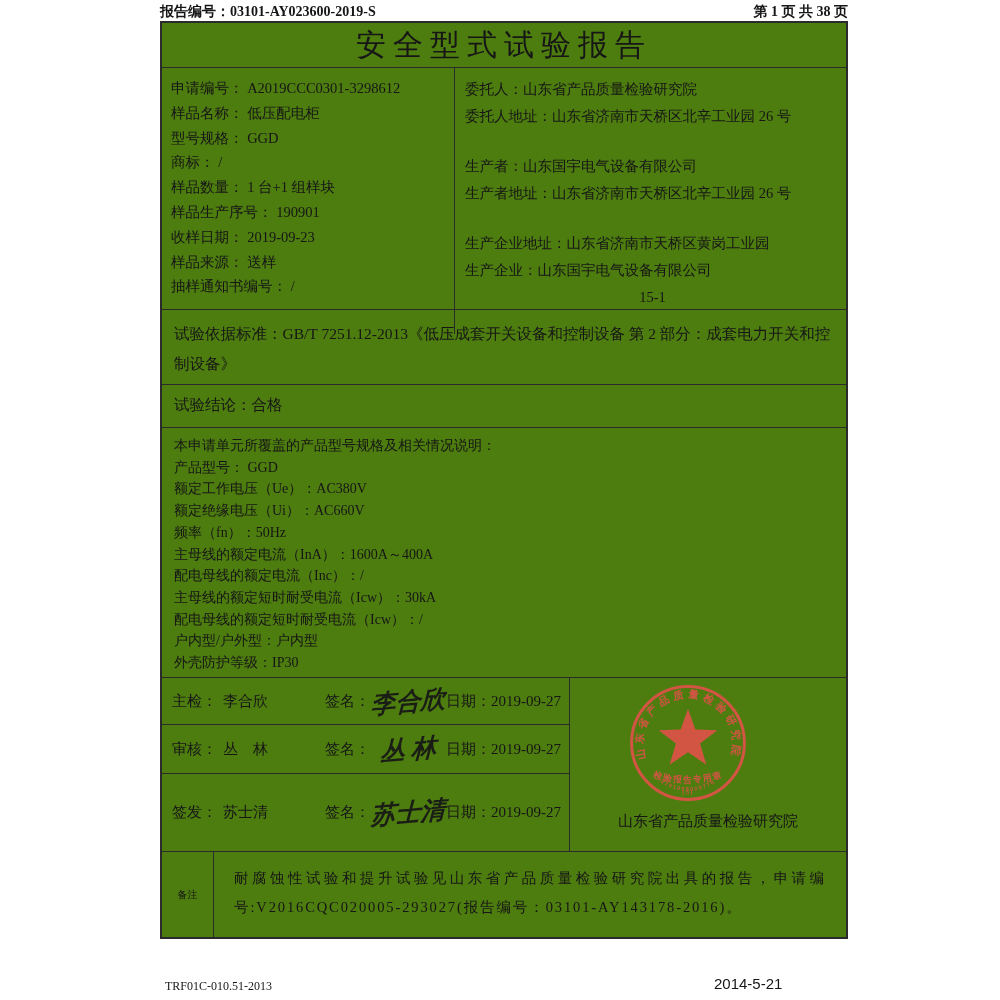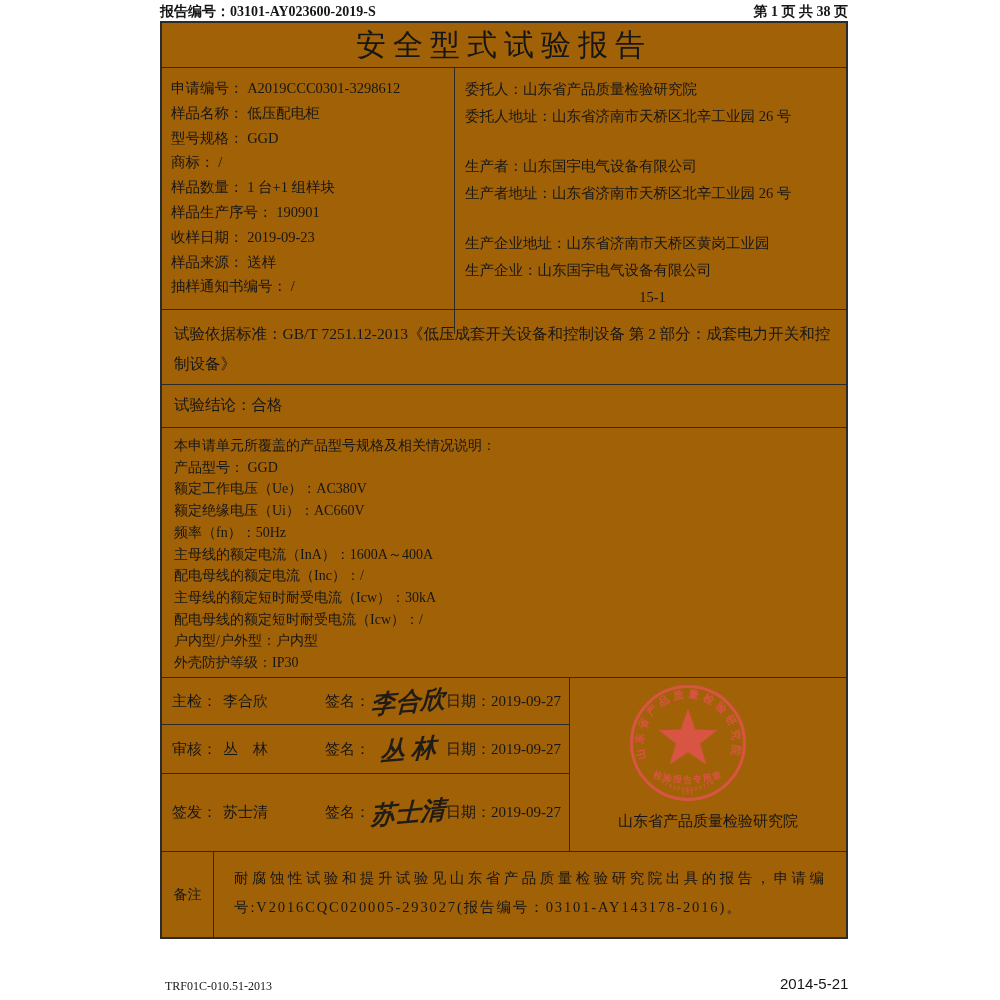--- a/index.html
+++ b/index.html
@@ -8,21 +8,21 @@
          font-family:"Liberation Serif","DejaVu Serif",serif; color:#161616; }
 
   .page { position:absolute; inset:0; background:#fff;text-decoration:underline; }
 
   
   .hdr { position:absolute; top:3px; left:160px; width:688px; display:flex;
          justify-content:space-between; font-size:14px; font-weight:bold; }
 
   
   .doc { position:absolute; left:160px; top:21px; width:688px;
-         border:2px solid #2b2b2b; background:#a16207; }
+         border:2px solid #2b2b2b; background:#4d7c0f; }
   .row { border-top:1.5px solid #2b2b2b; }
   .row:first-child { border-top:none; }
 
   .title-row { height:44px; display:flex; align-items:center; justify-content:center;
                font-size:30px; letter-spacing:7px; font-weight:500; }
 
   .rowA { display:grid; grid-template-columns:293px 1fr; height:242px; }
   .rowA .cl { border-right:1.5px solid #2b2b2b; padding:8px 4px 0 9px; }
   .rowA .cl div { line-height:24.8px; font-size:14.5px; white-space:nowrap; }
   .rowA .cr { padding:8px 6px 0 10px; font-size:14.5px; }
@@ -49,26 +49,26 @@
           transform:rotate(-5deg) skewX(-6deg); opacity:.92; white-space:nowrap; }
   .sig-date { margin-left:auto; margin-right:8px; white-space:nowrap; }
 
   .stampcell { position:relative; }
   .seal { position:absolute; left:58px; top:5px; width:120px; height:120px; opacity:.93; }
   .stamp-org  { position:absolute; left:0; right:0; top:134px; text-align:center; font-size:15px; }
   .stamp-date { position:absolute; left:0; right:0; top:157px; text-align:center; font-size:15px; }
 
   .remark { display:grid; grid-template-columns:52px 1fr; height:86px; }
   .remark-label { border-right:1.5px solid #2b2b2b; display:flex; align-items:center;
-                  justify-content:center; font-size:14px; }
+                  justify-content:center; font-size:10px; }
   .remark-text { padding:12px 20px 0 20px; font-size:14.5px; line-height:29px;
                  letter-spacing:.13em; text-align:justify; }
 
   .foot-left  { position:absolute; left:165px; top:979px; font-size:12px; }
-  .foot-right { position:absolute; left:780px; top:975px; font-size:15px;
+  .foot-right { position:absolute; left:714px; top:975px; font-size:15px;
                 font-family:"Liberation Sans","DejaVu Sans",sans-serif; }
 </style>
 </head>
 <body>
 
 <div class="page">
 
   <div class="hdr">
     <span>报告编号：03101-AY023600-2019-S</span>
     <span>第 1 页  共 38 页</span>

